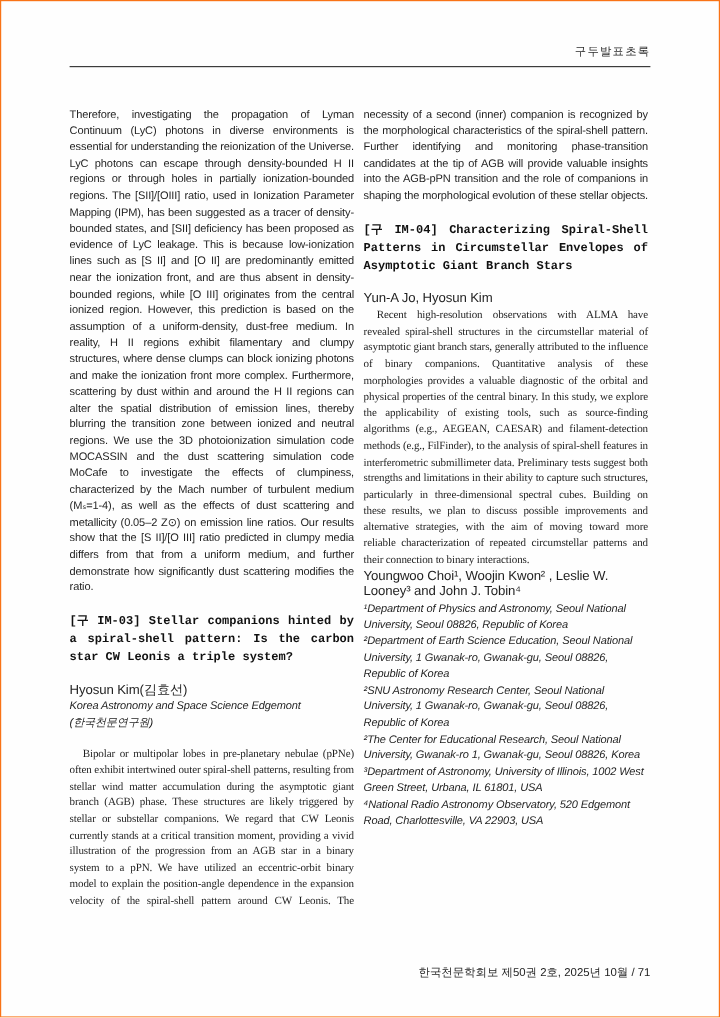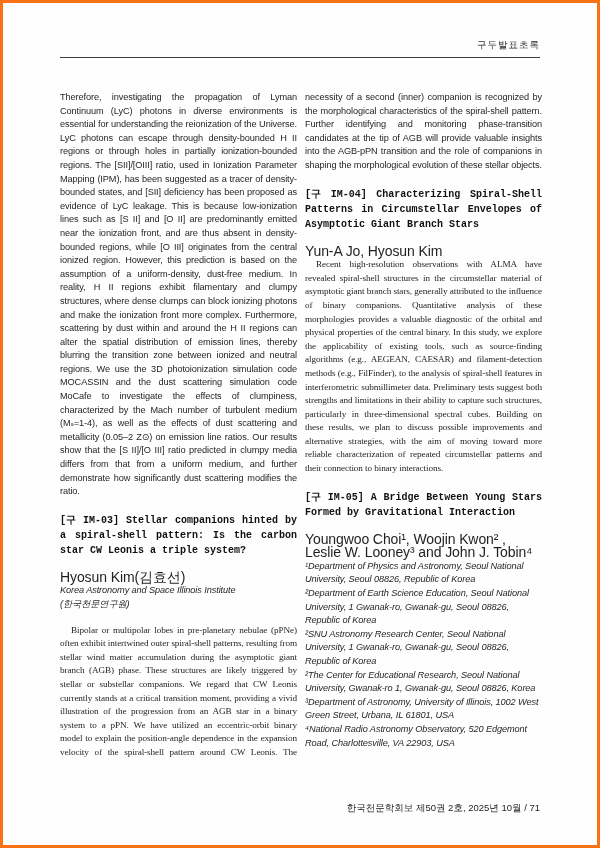--- a/index.html
+++ b/index.html
@@ -6,21 +6,21 @@
     margin: 0;
     padding: 0;
     background: #ffffff;
   }
   .page {
     position: relative;
     width: 600px;
     height: 848px;
     box-sizing: border-box;
     background: #fefefe;
-    border: 3px solid #f97316;
+    border: 1px solid #f97316;
     font-family: "Liberation Sans", "DejaVu Sans", sans-serif;
     color: #1f1f1f;
     overflow: hidden;
   }
   .header {
     position: absolute;
     top: 36px;
     left: 57px;
     right: 57px;
   }
@@ -67,21 +67,21 @@
     margin: 14px 0 13px 0;
     font-size: 10px;
     line-height: 15px;
     font-weight: bold;
     text-align: justify;
     color: #111111;
     font-family: Liberation Mono, monospace;
   }
   .authors {
     margin: 0;
-    font-size: 14px;
+    font-size: 11px;
     line-height: 13.6px;
     letter-spacing: -0.1px;
     color: #1f1f1f;
     white-space: pre-line;
   }
   .affils {
     margin: 0 0 12px 0;
     font-size: 9.2px;
     line-height: 13.6px;
     letter-spacing: -0.1px;
@@ -110,37 +110,36 @@
 
   <div class="columns">
 
     <div class="col">
       <p class="body-para">Therefore, investigating the propagation of Lyman Continuum (LyC) photons in diverse environments is essential for understanding the reionization of the Universe. LyC photons can escape through density-bounded H II regions or through holes in partially ionization-bounded regions. The [SII]/[OIII] ratio, used in Ionization Parameter Mapping (IPM), has been suggested as a tracer of density-bounded states, and [SII] deficiency has been proposed as evidence of LyC leakage. This is because low-ionization lines such as [S II] and [O II] are predominantly emitted near the ionization front, and are thus absent in density-bounded regions, while [O III] originates from the central ionized region. However, this prediction is based on the assumption of a uniform-density, dust-free medium. In reality, H II regions exhibit filamentary and clumpy structures, where dense clumps can block ionizing photons and make the ionization front more complex. Furthermore, scattering by dust within and around the H II regions can alter the spatial distribution of emission lines, thereby blurring the transition zone between ionized and neutral regions. We use the 3D photoionization simulation code MOCASSIN and the dust scattering simulation code MoCafe to investigate the effects of clumpiness, characterized by the Mach number of turbulent medium (Mₛ=1-4), as well as the effects of dust scattering and metallicity (0.05–2 Z⊙) on emission line ratios. Our results show that the [S II]/[O III] ratio predicted in clumpy media differs from that from a uniform medium, and further demonstrate how significantly dust scattering modifies the ratio.</p>
 
       <h3 class="section-heading">[구 IM-03] Stellar companions hinted by a spiral-shell pattern: Is the carbon star CW Leonis a triple system?</h3>
 
       <p class="authors">Hyosun Kim(김효선)</p>
 
-      <p class="affils">Korea Astronomy and Space Illinois Institute
+      <p class="affils">Korea Astronomy and Space Science Edgemont
 (한국천문연구원)</p>
 
       <p class="body-para indent just-last">Bipolar or multipolar lobes in pre-planetary nebulae (pPNe) often exhibit intertwined outer spiral-shell patterns, resulting from stellar wind matter accumulation during the asymptotic giant branch (AGB) phase. These structures are likely triggered by stellar or substellar companions. We regard that CW Leonis currently stands at a critical transition moment, providing a vivid illustration of the progression from an AGB star in a binary system to a pPN. We have utilized an eccentric-orbit binary model to explain the position-angle dependence in the expansion velocity of the spiral-shell pattern around CW Leonis. The</p>
     </div>
 
     <div class="col">
       <p class="body-para">necessity of a second (inner) companion is recognized by the morphological characteristics of the spiral-shell pattern. Further identifying and monitoring phase-transition candidates at the tip of AGB will provide valuable insights into the AGB-pPN transition and the role of companions in shaping the morphological evolution of these stellar objects.</p>
 
       <h3 class="section-heading">[구 IM-04] Characterizing Spiral-Shell Patterns in Circumstellar Envelopes of Asymptotic Giant Branch Stars</h3>
 
       <p class="authors">Yun-A Jo, Hyosun Kim</p>
 
 
       <p class="body-para indent">Recent high-resolution observations with ALMA have revealed spiral-shell structures in the circumstellar material of asymptotic giant branch stars, generally attributed to the influence of binary companions. Quantitative analysis of these morphologies provides a valuable diagnostic of the orbital and physical properties of the central binary. In this study, we explore the applicability of existing tools, such as source-finding algorithms (e.g., AEGEAN, CAESAR) and filament-detection methods (e.g., FilFinder), to the analysis of spiral-shell features in interferometric submillimeter data. Preliminary tests suggest both strengths and limitations in their ability to capture such structures, particularly in three-dimensional spectral cubes. Building on these results, we plan to discuss possible improvements and alternative strategies, with the aim of moving toward more reliable characterization of repeated circumstellar patterns and their connection to binary interactions.</p>
 
-      <h3 class="section-heading">[구 IM-05] A Bridge Between Young Stars Formed by Gravitational Interaction</h3>
 
       <p class="authors">Youngwoo Choi¹, Woojin Kwon² , Leslie W. Looney³ and John J. Tobin⁴</p>
 
       <p class="affils">¹Department of Physics and Astronomy, Seoul National University, Seoul 08826, Republic of Korea
 ²Department of Earth Science Education, Seoul National University, 1 Gwanak-ro, Gwanak-gu, Seoul 08826, Republic of Korea
 ²SNU Astronomy Research Center, Seoul National University, 1 Gwanak-ro, Gwanak-gu, Seoul 08826, Republic of Korea
 ²The Center for Educational Research, Seoul National University, Gwanak-ro 1, Gwanak-gu, Seoul 08826, Korea
 ³Department of Astronomy, University of Illinois, 1002 West Green Street, Urbana, IL 61801, USA
 ⁴National Radio Astronomy Observatory, 520 Edgemont Road, Charlottesville, VA 22903, USA</p>
     </div>

